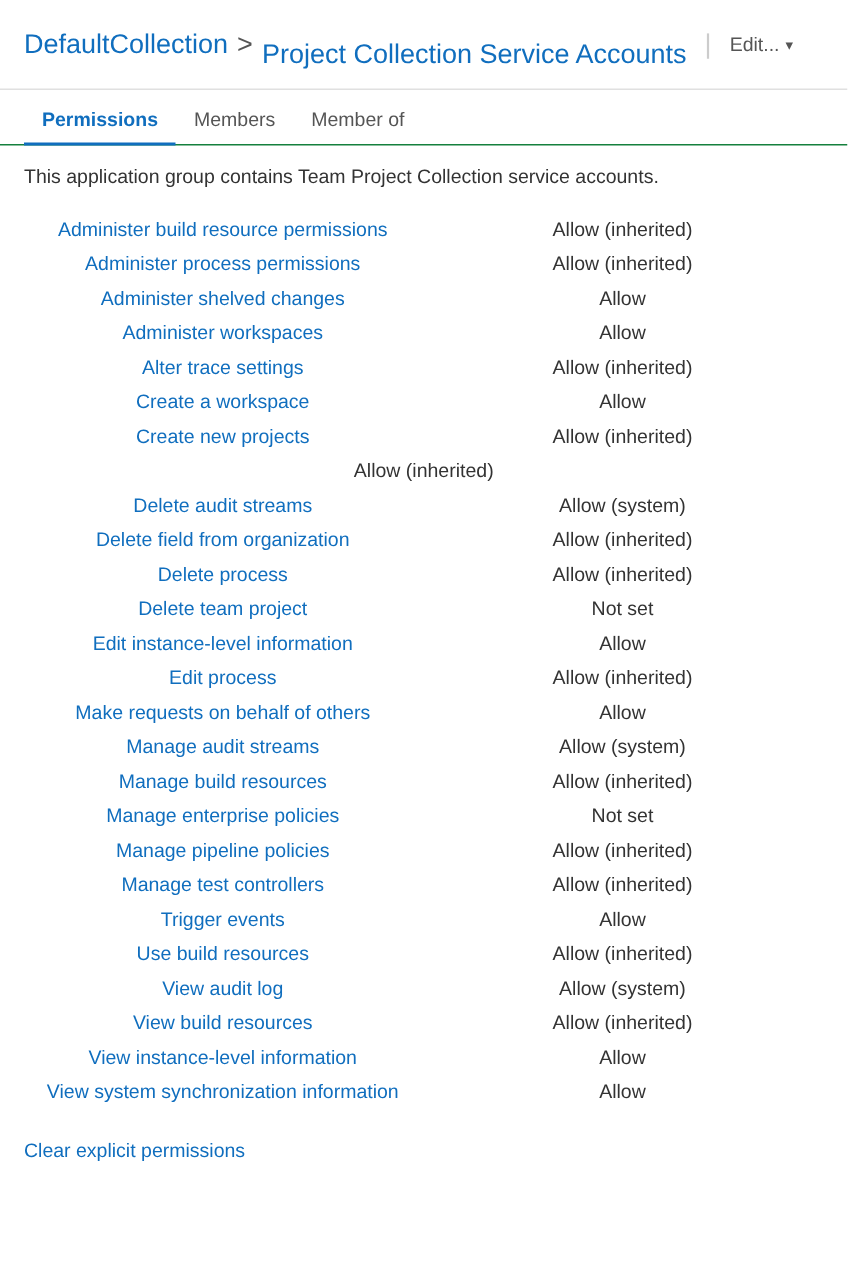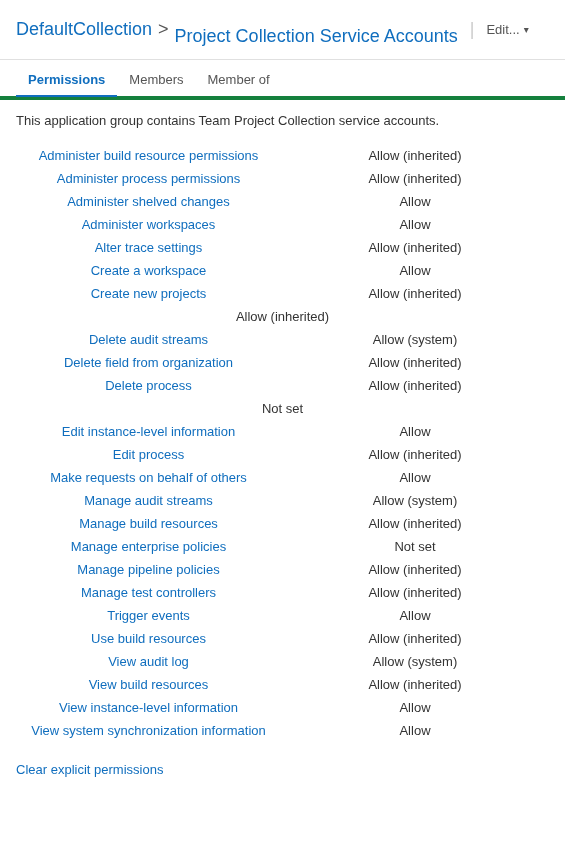--- a/index.html
+++ b/index.html
@@ -52,21 +52,21 @@
       gap: 4px;
     }
     .dropdown-arrow {
       font-size: 10px;
       color: #555;
     }
 
     
     .tabs {
       display: flex;
-      border-bottom: 4px solid #15803d;
+      border-bottom: 1px solid #15803d;
       padding: 0 16px;
       margin-top: 4px;
     }
     .tab {
       padding: 8px 12px;
       font-size: 13px;
       cursor: pointer;
       color: #555;
       border-bottom: 2px solid transparent;
       margin-bottom: -1px;
@@ -190,20 +190,21 @@
       </div>
       <div class="perm-row">
         <span class="perm-name">Delete field from organization</span>
         <span class="perm-value">Allow (inherited)</span>
       </div>
       <div class="perm-row">
         <span class="perm-name">Delete process</span>
         <span class="perm-value">Allow (inherited)</span>
       </div>
       <div class="perm-row">
+        <span class="perm-name">Delete team project</span>
         <span class="perm-value">Not set</span>
       </div>
       <div class="perm-row">
         <span class="perm-name">Edit instance-level information</span>
         <span class="perm-value">Allow</span>
       </div>
       <div class="perm-row">
         <span class="perm-name">Edit process</span>
         <span class="perm-value">Allow (inherited)</span>
       </div>

